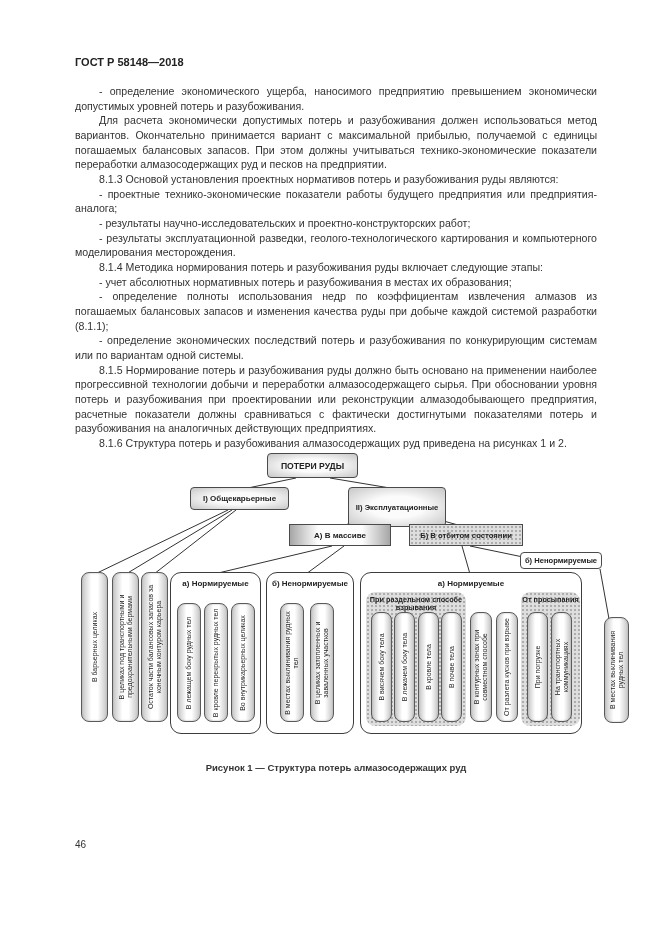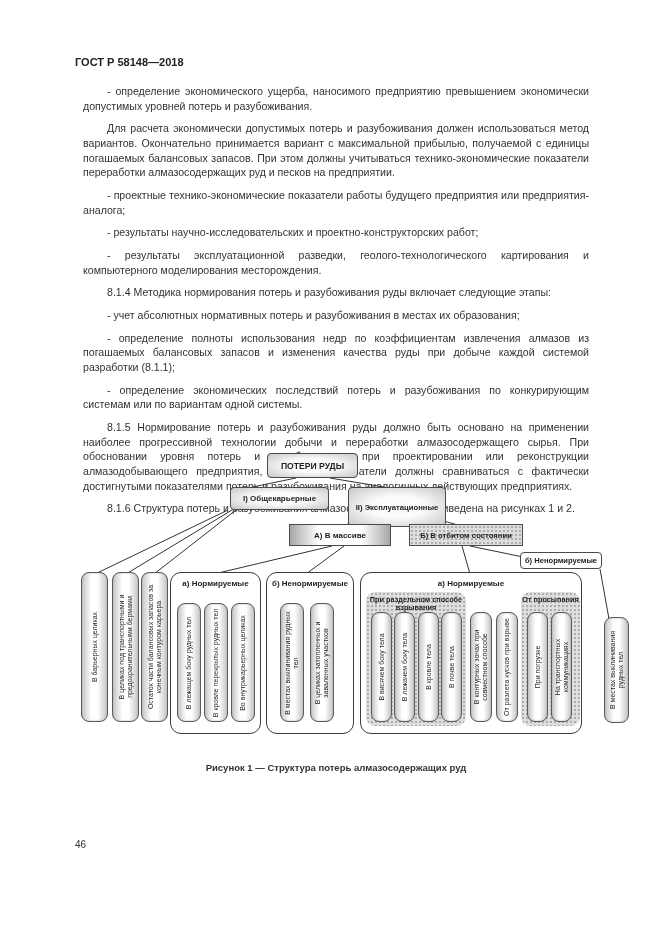--- a/index.html
+++ b/index.html
@@ -9,21 +9,21 @@
     background:#ffffff;
     font-family:"Liberation Sans",sans-serif;
     color:#2e2e2e;
     margin:0 auto;
     overflow:hidden;
     padding-left:23px;
   }
   .content{position:absolute;left:75px;top:56px;width:522px;}
   .doc-header{font-size:11px;font-weight:bold;margin:0 0 16px 0;color:#222;}
   .content p{
-    margin:8px;font-size:10.6px;line-height:1.385;
+    margin:0;font-size:10.6px;line-height:1.385;
     text-align:justify;text-indent:24px;color:#333;
   }
   
   .fig{position:absolute;left:0;top:0;width:661px;height:935px;pointer-events:none;}
   .fig svg{position:absolute;left:0;top:0;}
   .node{
     position:absolute;display:flex;align-items:center;justify-content:center;
     font-size:8px;font-weight:bold;color:#222;text-align:center;
     border:1.4px solid #4a4a4a;box-sizing:border-box;
   }
@@ -76,20 +76,21 @@
 </style>
 </head>
 <body>
 
 <div class="page">
 
   <div class="content">
     <div class="doc-header">ГОСТ Р 58148—2018</div>
     <p>- определение экономического ущерба, наносимого предприятию превышением экономически допустимых уровней потерь и разубоживания.</p>
     <p>Для расчета экономически допустимых потерь и разубоживания должен использоваться метод вариантов. Окончательно принимается вариант с максимальной прибылью, получаемой с единицы погашаемых балансовых запасов. При этом должны учитываться технико-экономические показатели переработки алмазосодержащих руд и песков на предприятии.</p>
+    <p>8.1.3 Основой установления проектных нормативов потерь и разубоживания руды являются:</p>
     <p>- проектные технико-экономические показатели работы будущего предприятия или предприятия-аналога;</p>
     <p>- результаты научно-исследовательских и проектно-конструкторских работ;</p>
     <p>- результаты эксплуатационной разведки, геолого-технологического картирования и компьютерного моделирования месторождения.</p>
     <p>8.1.4 Методика нормирования потерь и разубоживания руды включает следующие этапы:</p>
     <p>- учет абсолютных нормативных потерь и разубоживания в местах их образования;</p>
     <p>- определение полноты использования недр по коэффициентам извлечения алмазов из погашаемых балансовых запасов и изменения качества руды при добыче каждой системой разработки (8.1.1);</p>
     <p>- определение экономических последствий потерь и разубоживания по конкурирующим системам или по вариантам одной системы.</p>
     <p>8.1.5 Нормирование потерь и разубоживания руды должно быть основано на применении наиболее прогрессивной технологии добычи и переработки алмазосодержащего сырья. При обосновании уровня потерь и разубоживания при проектировании или реконструкции алмазодобывающего предприятия, расчетные показатели должны сравниваться с фактически достигнутыми показателями потерь и разубоживания на аналогичных действующих предприятиях.</p>
     <p>8.1.6 Структура потерь и разубоживания алмазосодержащих руд приведена на рисунках 1 и 2.</p>
   </div>
@@ -109,21 +110,21 @@
         <line x1="344" y1="546" x2="306" y2="574"></line>
         <line x1="462" y1="546" x2="470" y2="574"></line>
         <line x1="470" y1="546" x2="523" y2="557"></line>
         <line x1="600" y1="569" x2="609" y2="619"></line>
       </g>
     </svg>
 
     <div class="node rounded" style="left:267px;top:453px;width:91px;height:25px;font-size:8.6px;">
       <span>ПОТЕРИ РУДЫ</span>
     </div>
-    <div class="node rounded" style="left:190px;top:487px;width:99px;height:23px;margin-left:40px;">
+    <div class="node rounded" style="left:190px;top:487px;width:99px;height:23px;">
       <span>I) Общекарьерные</span>
     </div>
     <div class="node rounded" style="left:348px;top:487px;width:98px;height:40px;font-size:7.7px;">
       <span>II) Эксплуатационные</span>
     </div>
     <div class="node grad-h" style="left:289px;top:524px;width:102px;height:22px;">
       <span>А) В массиве</span>
     </div>
     <div class="node stipple" style="left:409px;top:524px;width:114px;height:22px;font-size:7.7px;">
       <span>Б) В отбитом состоянии</span>

